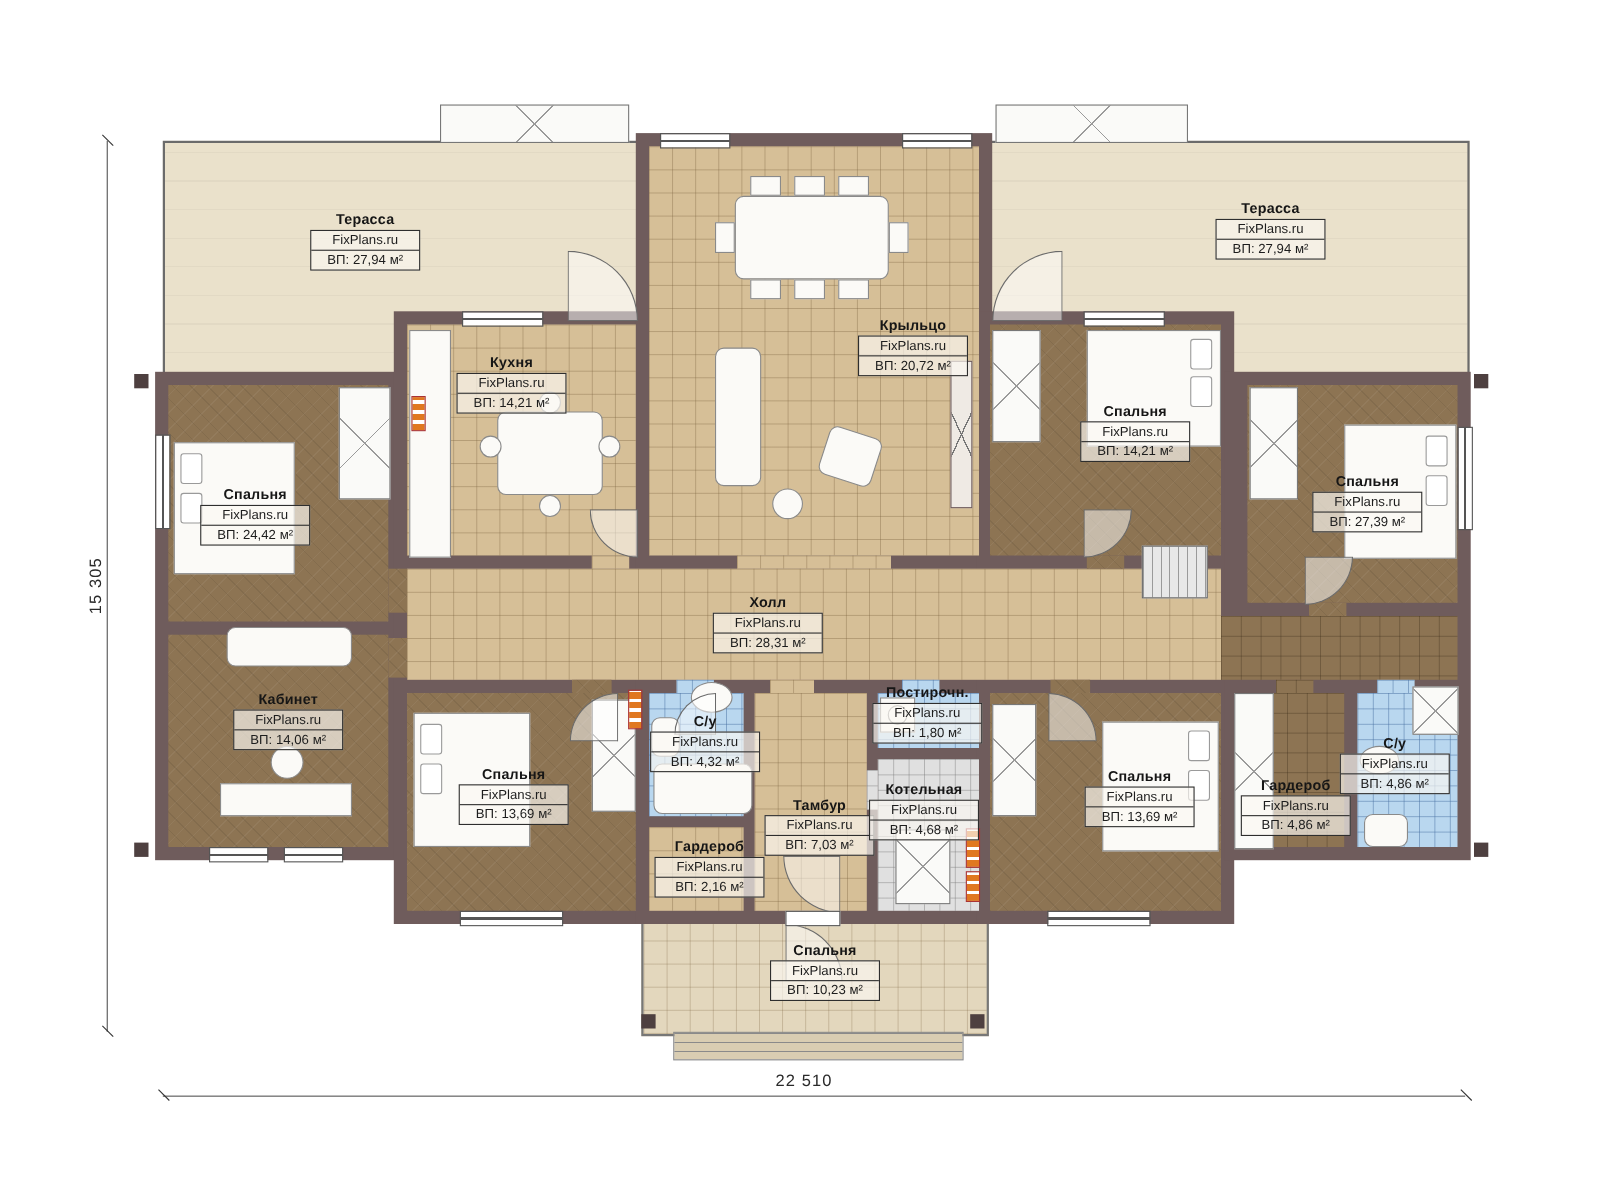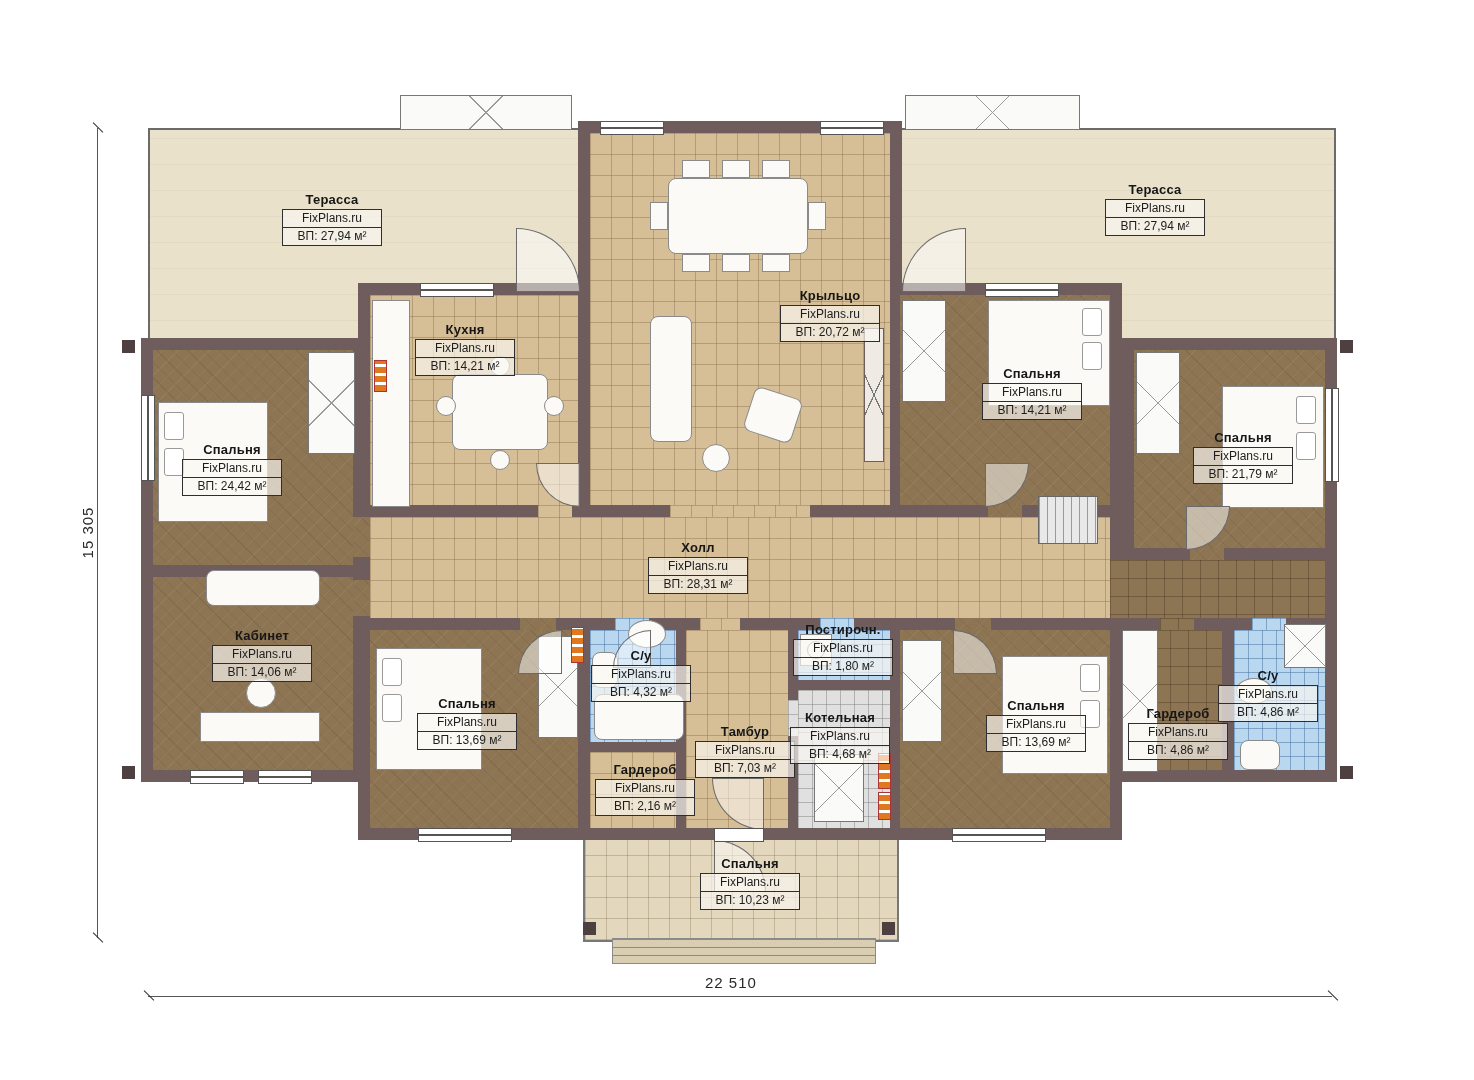--- a/index.html
+++ b/index.html
@@ -233,21 +233,21 @@
   <div class="label" style="left:232px;top:442px;">
     <div class="rname">Спальня</div>
     <div class="box"><div class="brand">FixPlans.ru</div><div class="area">ВП: 24,42 м²</div></div>
   </div>
   <div class="label" style="left:1032px;top:366px;">
     <div class="rname">Спальня</div>
     <div class="box"><div class="brand">FixPlans.ru</div><div class="area">ВП: 14,21 м²</div></div>
   </div>
   <div class="label" style="left:1243px;top:430px;">
     <div class="rname">Спальня</div>
-    <div class="box"><div class="brand">FixPlans.ru</div><div class="area">ВП: 21,79 м²</div></div>
+    <div class="box"><div class="brand">FixPlans.ru</div><div class="area">ВП: 27,39 м²</div></div>
   </div>
   <div class="label" style="left:698px;top:540px;">
     <div class="rname">Холл</div>
     <div class="box"><div class="brand">FixPlans.ru</div><div class="area">ВП: 28,31 м²</div></div>
   </div>
   <div class="label" style="left:262px;top:628px;">
     <div class="rname">Кабинет</div>
     <div class="box"><div class="brand">FixPlans.ru</div><div class="area">ВП: 14,06 м²</div></div>
   </div>
   <div class="label" style="left:641px;top:648px;">

